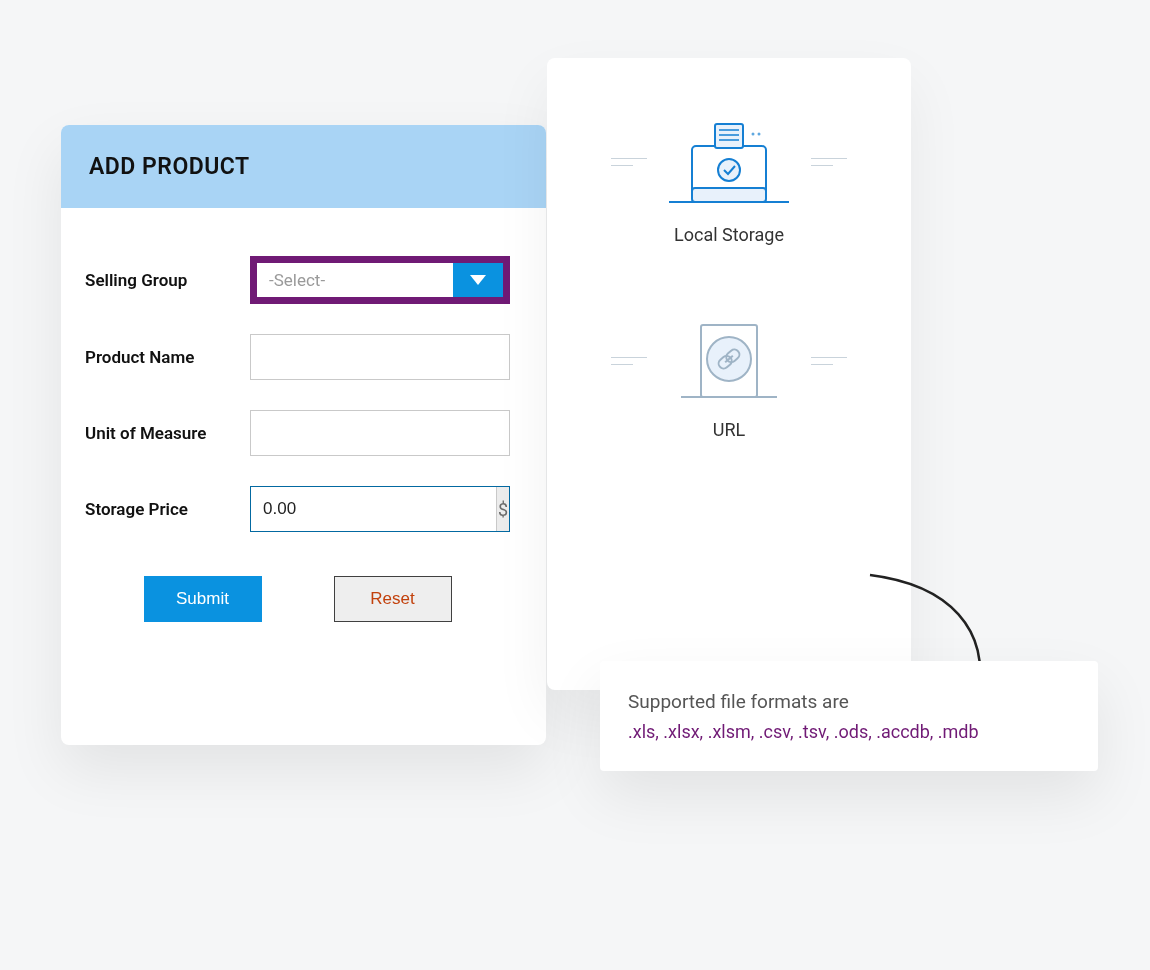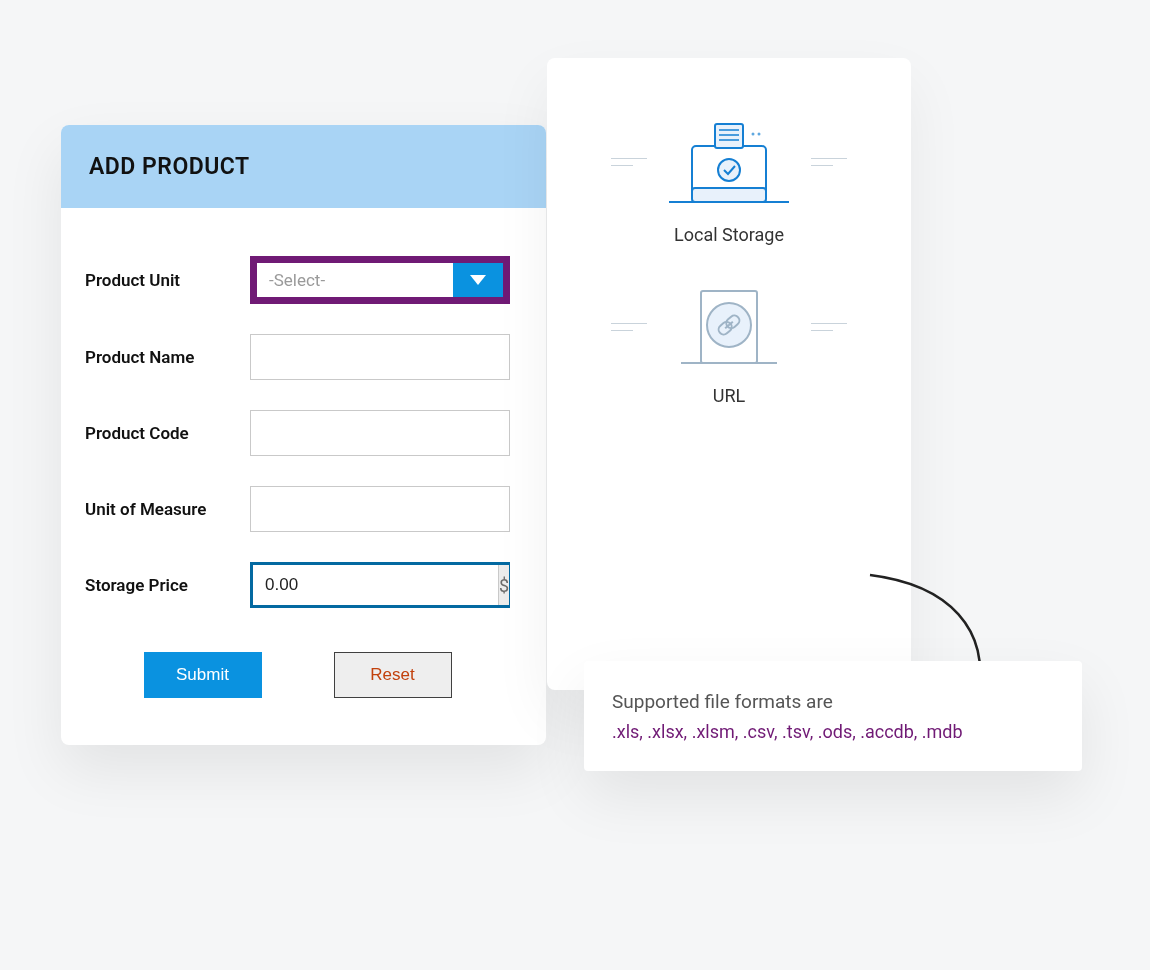--- a/index.html
+++ b/index.html
@@ -85,21 +85,21 @@
     height: 46px;
     border: 1px solid #c9c9c9;
     font-size: 16px;
     padding: 0 12px;
     background:#fff;
   }
   .price-wrap {
     display:flex;
     width:260px;
     height:46px;
-    border:3px solid #0369a1;
+    border:1px solid #0369a1;
   }
   .price-input {
     flex:1;
     border:none;
     font-size:17px;
     padding:0 12px;
     color:#222;
   }
   .price-cur {
     width:48px;
@@ -134,41 +134,41 @@
     top:58px;
     width:364px;
     height:632px;
     background:#ffffff;
     border-radius:8px;
     box-shadow:0 25px 60px rgba(0,0,0,0.06);
     padding-top:60px;
     display:flex;
     flex-direction:column;
     align-items:center;
-    gap:42px;
+    gap:76px;
   }
   .src-item {
     display:flex;
     flex-direction:column;
     align-items:center;
     gap:18px;
   }
   .src-icon-wrap { display:flex; align-items:center; gap:22px; }
   .src-label { font-size:18px; color:#333; }
   .import-divider {
     width: 36px;
     display:flex; flex-direction:column; gap:6px;
   }
   .import-divider span { height:1px; background:#c9d3db; display:block; }
   .import-divider span:nth-child(2){ width:60%; }
 
   
   .formats-card {
     position:absolute;
-    left:584px;
+    left:600px;
     top:661px;
     width:498px;
     height:110px;
     background:#ffffff;
     border-radius:4px;
     box-shadow:0 25px 60px rgba(0,0,0,0.08);
     padding:18px 28px;
     display:flex;
     flex-direction:column;
     justify-content:center;
@@ -192,46 +192,40 @@
 
 <div class="canvas">
 
   <div class="form-card">
     <div class="form-card-header">
       <h2>ADD PRODUCT</h2>
     </div>
     <div class="form-body">
 
       <div class="row">
-        <label>Product Unit</label>
+        <label>Selling Group</label>
         <div class="field-wrap">
           <div class="select-field">
             <div class="select-display">-Select-</div>
             <div class="select-btn">
               <svg width="16" height="10" viewBox="0 0 16 10">
                 <polygon points="0,0 16,0 8,10" fill="#ffffff"></polygon>
               </svg>
             </div>
           </div>
         </div>
       </div>
 
       <div class="row">
         <label>Product Name</label>
         <div class="field-wrap">
           <input class="input-plain" type="text" style="">
         </div>
       </div>
 
-      <div class="row">
-        <label>Product Code</label>
-        <div class="field-wrap">
-          <input class="input-plain" type="text" style="">
-        </div>
-      </div>
 
       <div class="row">
         <label>Unit of Measure</label>
         <div class="field-wrap">
           <input class="input-plain" type="text" style="">
         </div>
       </div>
 
       <div class="row">
         <label>Storage Price</label>

